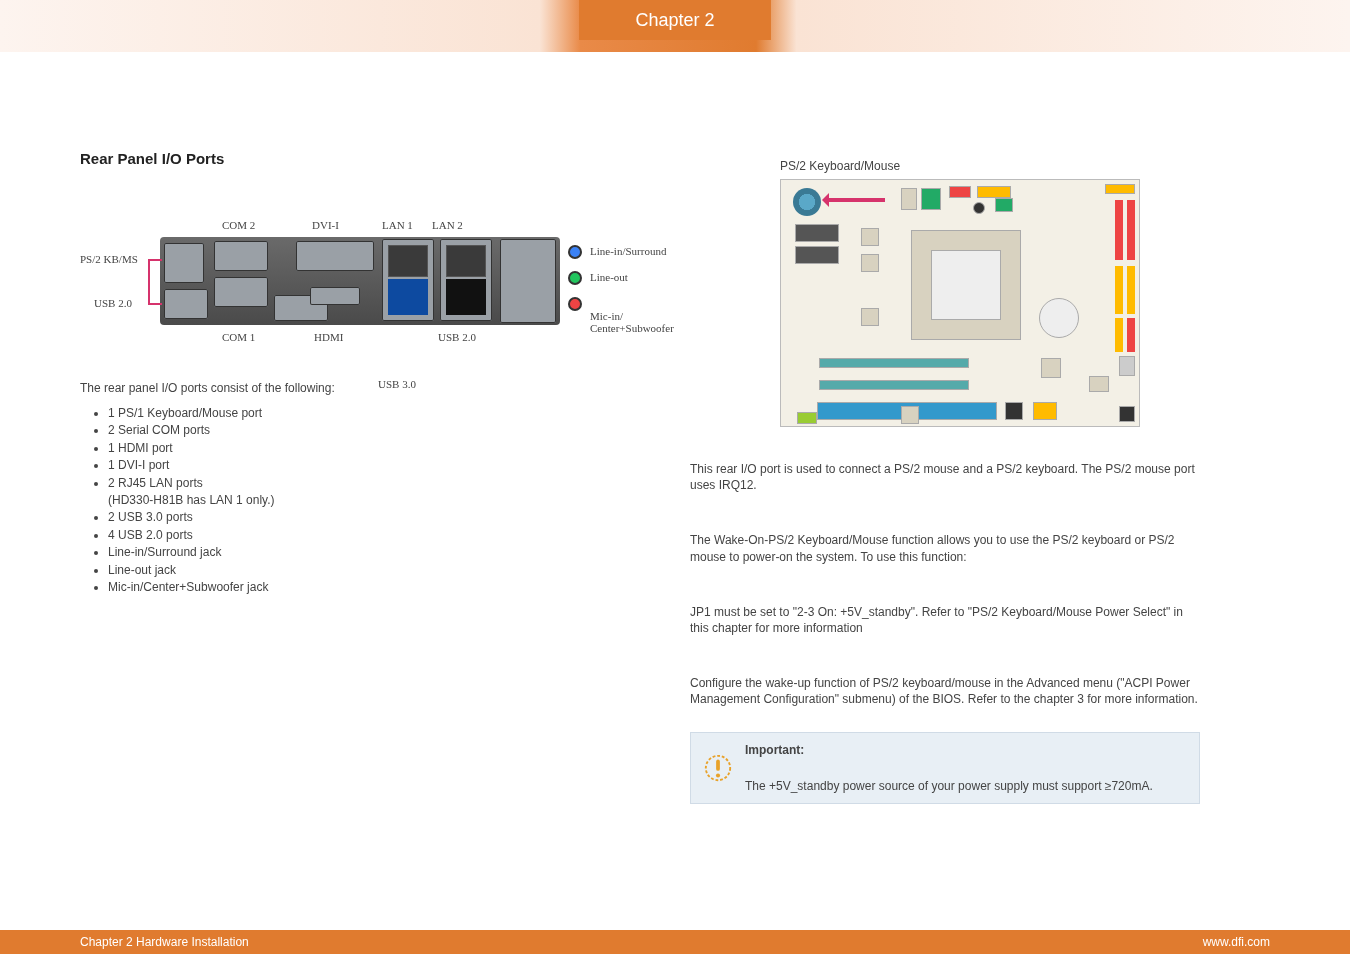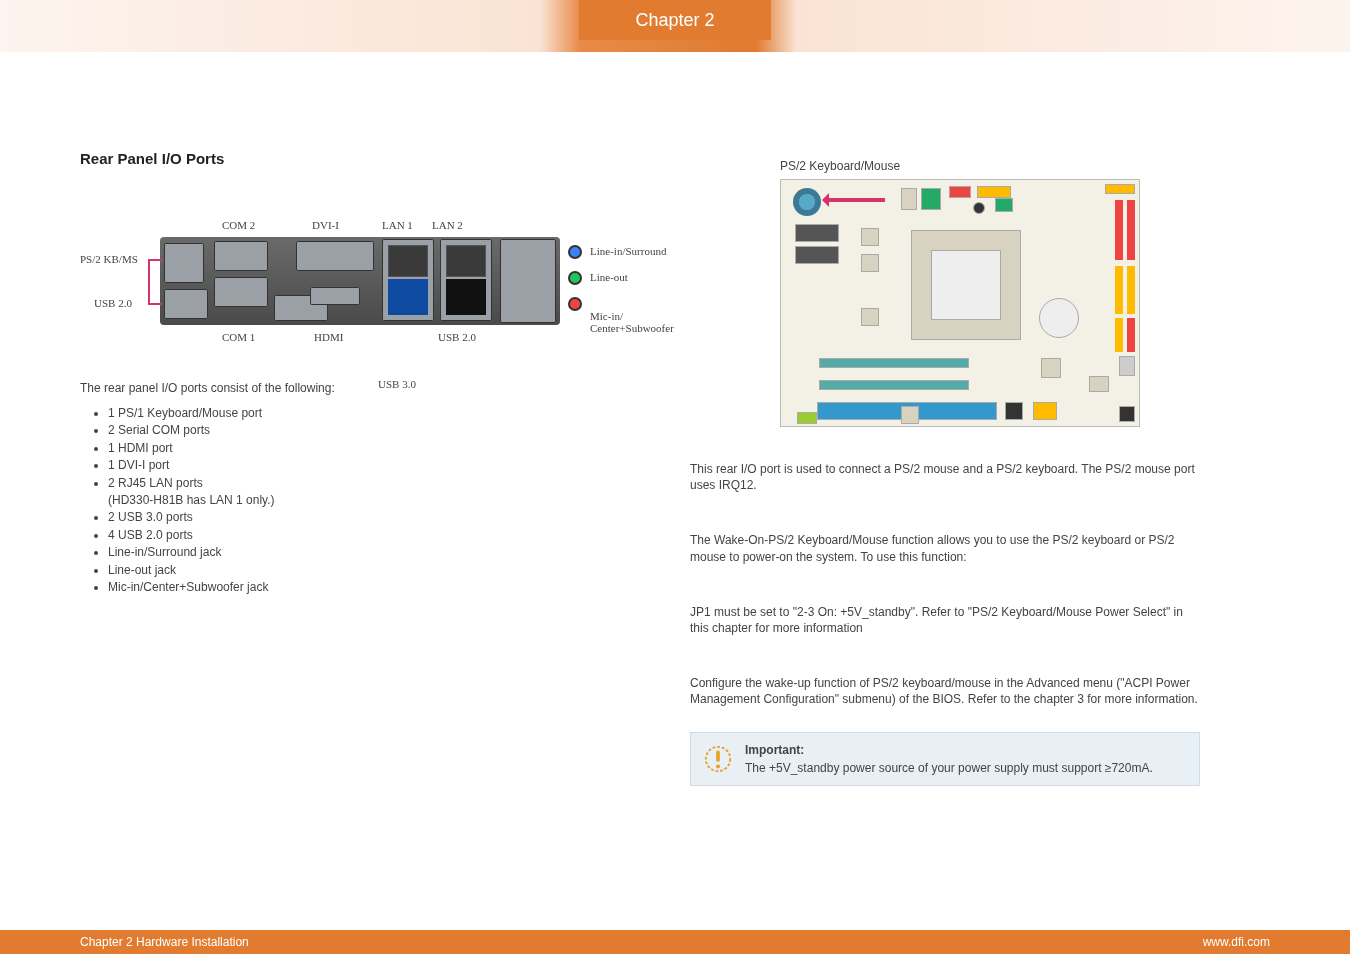--- a/index.html
+++ b/index.html
@@ -67,21 +67,21 @@
   .mb-lbl { font-size: 12px; margin-bottom: 6px; }
   .mb-board { position: relative; width: 360px; height: 248px; background:#f3f0e6; border:1px solid #bbb; }
   .mb-board .chip{position:absolute;background:#d8d2c0;border:1px solid #aaa;}
   .slot{position:absolute;right:4px;width:8px;background:linear-gradient(#e44,#e44);}
   .mb-ps2{position:absolute;left:12px;top:8px;width:28px;height:28px;border-radius:50%;background:radial-gradient(circle,#5aa8c8 40%,#3a7a95 42%);}
   .mb-arrow{position:absolute;left:44px;top:18px;width:60px;height:4px;background:#d6336c;}
   .mb-arrow::before{content:"";position:absolute;left:-10px;top:-5px;border:7px solid transparent;border-right-color:#d6336c;}
 
   
   .note { background:#e8eff5; border:1px solid #d0dbe6; padding:10px 14px 10px 54px; font-size:12px; color:#444; position:relative; margin-top:4px; }
-  .note .ntitle{font-weight:bold;margin-bottom:4px;}
+  .note .ntitle{font-weight:bold;margin-bottom:22px;}
   .note .nicon{position:absolute;left:12px;top:50%;transform:translateY(-50%);width:30px;height:30px;}
   .note .nicon svg{width:30px;height:30px;}
 </style>
 </head>
 <body>
 
 <div class="page">
   <div class="header-banner">
     <div class="chapter-box">Chapter 2</div>
   </div>

